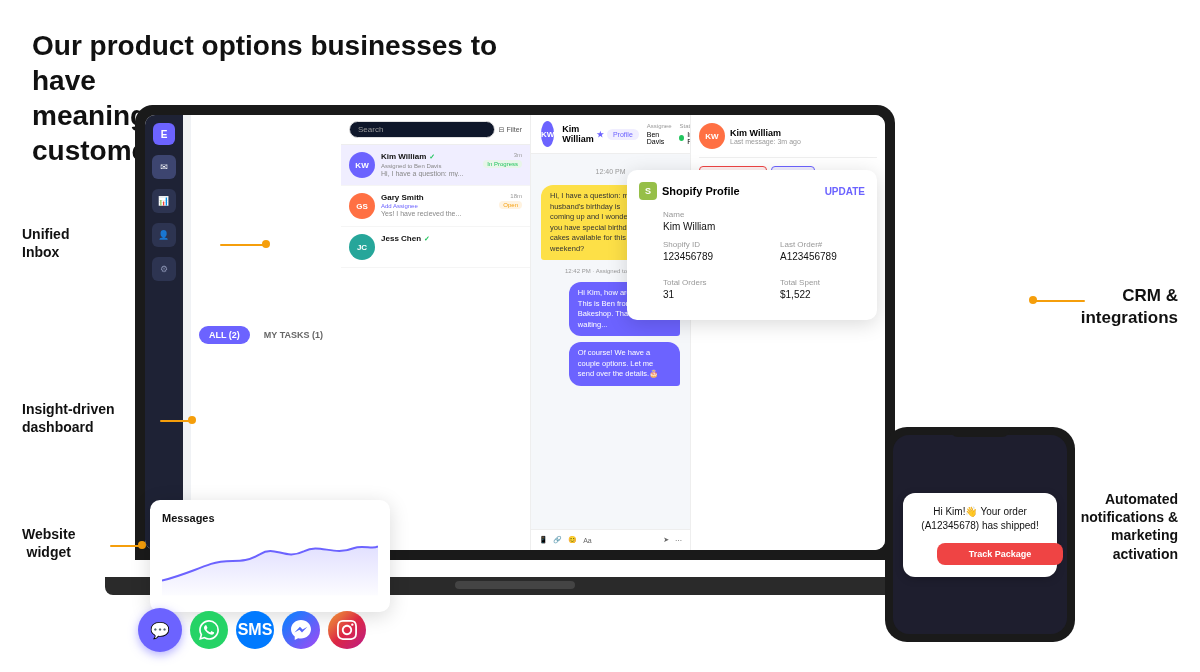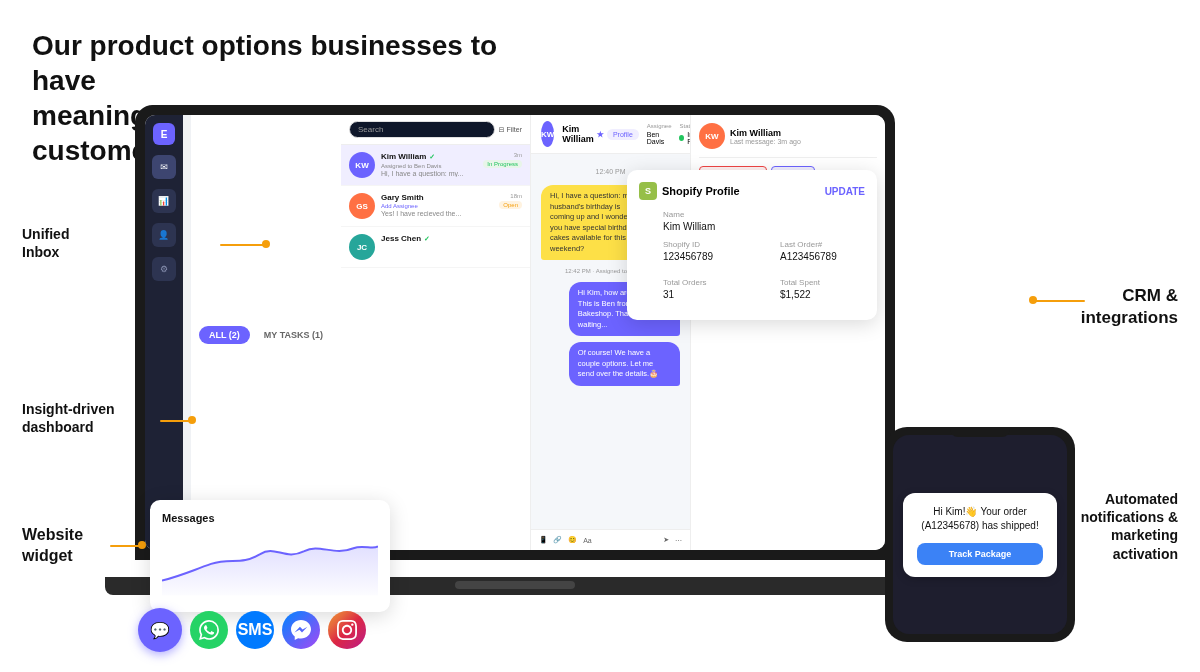--- a/index.html
+++ b/index.html
@@ -675,29 +675,30 @@
     }
 
     .notif-text {
       font-size: 10px;
       color: #111;
       margin-bottom: 10px;
       line-height: 1.4;
     }
 
     .track-btn {
-      background: #3b82f6;
+      background: #ef4444;
       color: white;
       border: none;
       padding: 6px 18px;
       border-radius: 8px;
       font-size: 9px;
       font-weight: 600;
       cursor: pointer;
       width: 100%;
+      margin-left: 20px;
     }
 
     
     .widget-area {
       position: absolute;
       bottom: 20px;
       left: 138px;
       display: flex;
       align-items: center;
       gap: 8px;
@@ -965,21 +966,21 @@
 <div style="position:absolute; top:244px; left:220px; width:45px; height:2px; background:#f59e0b; border-radius:2px;"></div>
 <div style="position:absolute; top:240px; left:262px; width:8px; height:8px; background:#f59e0b; border-radius:50%;"></div>
 
 <div style="position:absolute; top:400px; left:22px; font-size:14px; font-weight:700; color:#111; line-height:1.3;">
   <span>Insight-driven<br>dashboard</span>
 </div>
 
 <div style="position:absolute; top:420px; left:160px; width:30px; height:2px; background:#f59e0b; border-radius:2px;"></div>
 <div style="position:absolute; top:416px; left:188px; width:8px; height:8px; background:#f59e0b; border-radius:50%;"></div>
 
-<div style="position:absolute; top:525px; left:22px; font-size:16px; font-weight:700; color:#111; line-height:1.3;">
+<div style="position:absolute; top:525px; left:22px; font-size:14px; font-weight:700; color:#111; line-height:1.3;text-align:center;">
   <span>Website<br>widget</span>
 </div>
 
 <div style="position:absolute; top:545px; left:110px; width:30px; height:2px; background:#f59e0b; border-radius:2px;"></div>
 <div style="position:absolute; top:541px; left:138px; width:8px; height:8px; background:#f59e0b; border-radius:50%;"></div>
 
 <div style="position:absolute; top:285px; right:22px; font-size:17px; font-weight:700; color:#111; line-height:1.3; text-align:right;">
   <span>CRM &amp;<br>integrations</span>
 </div>
 

